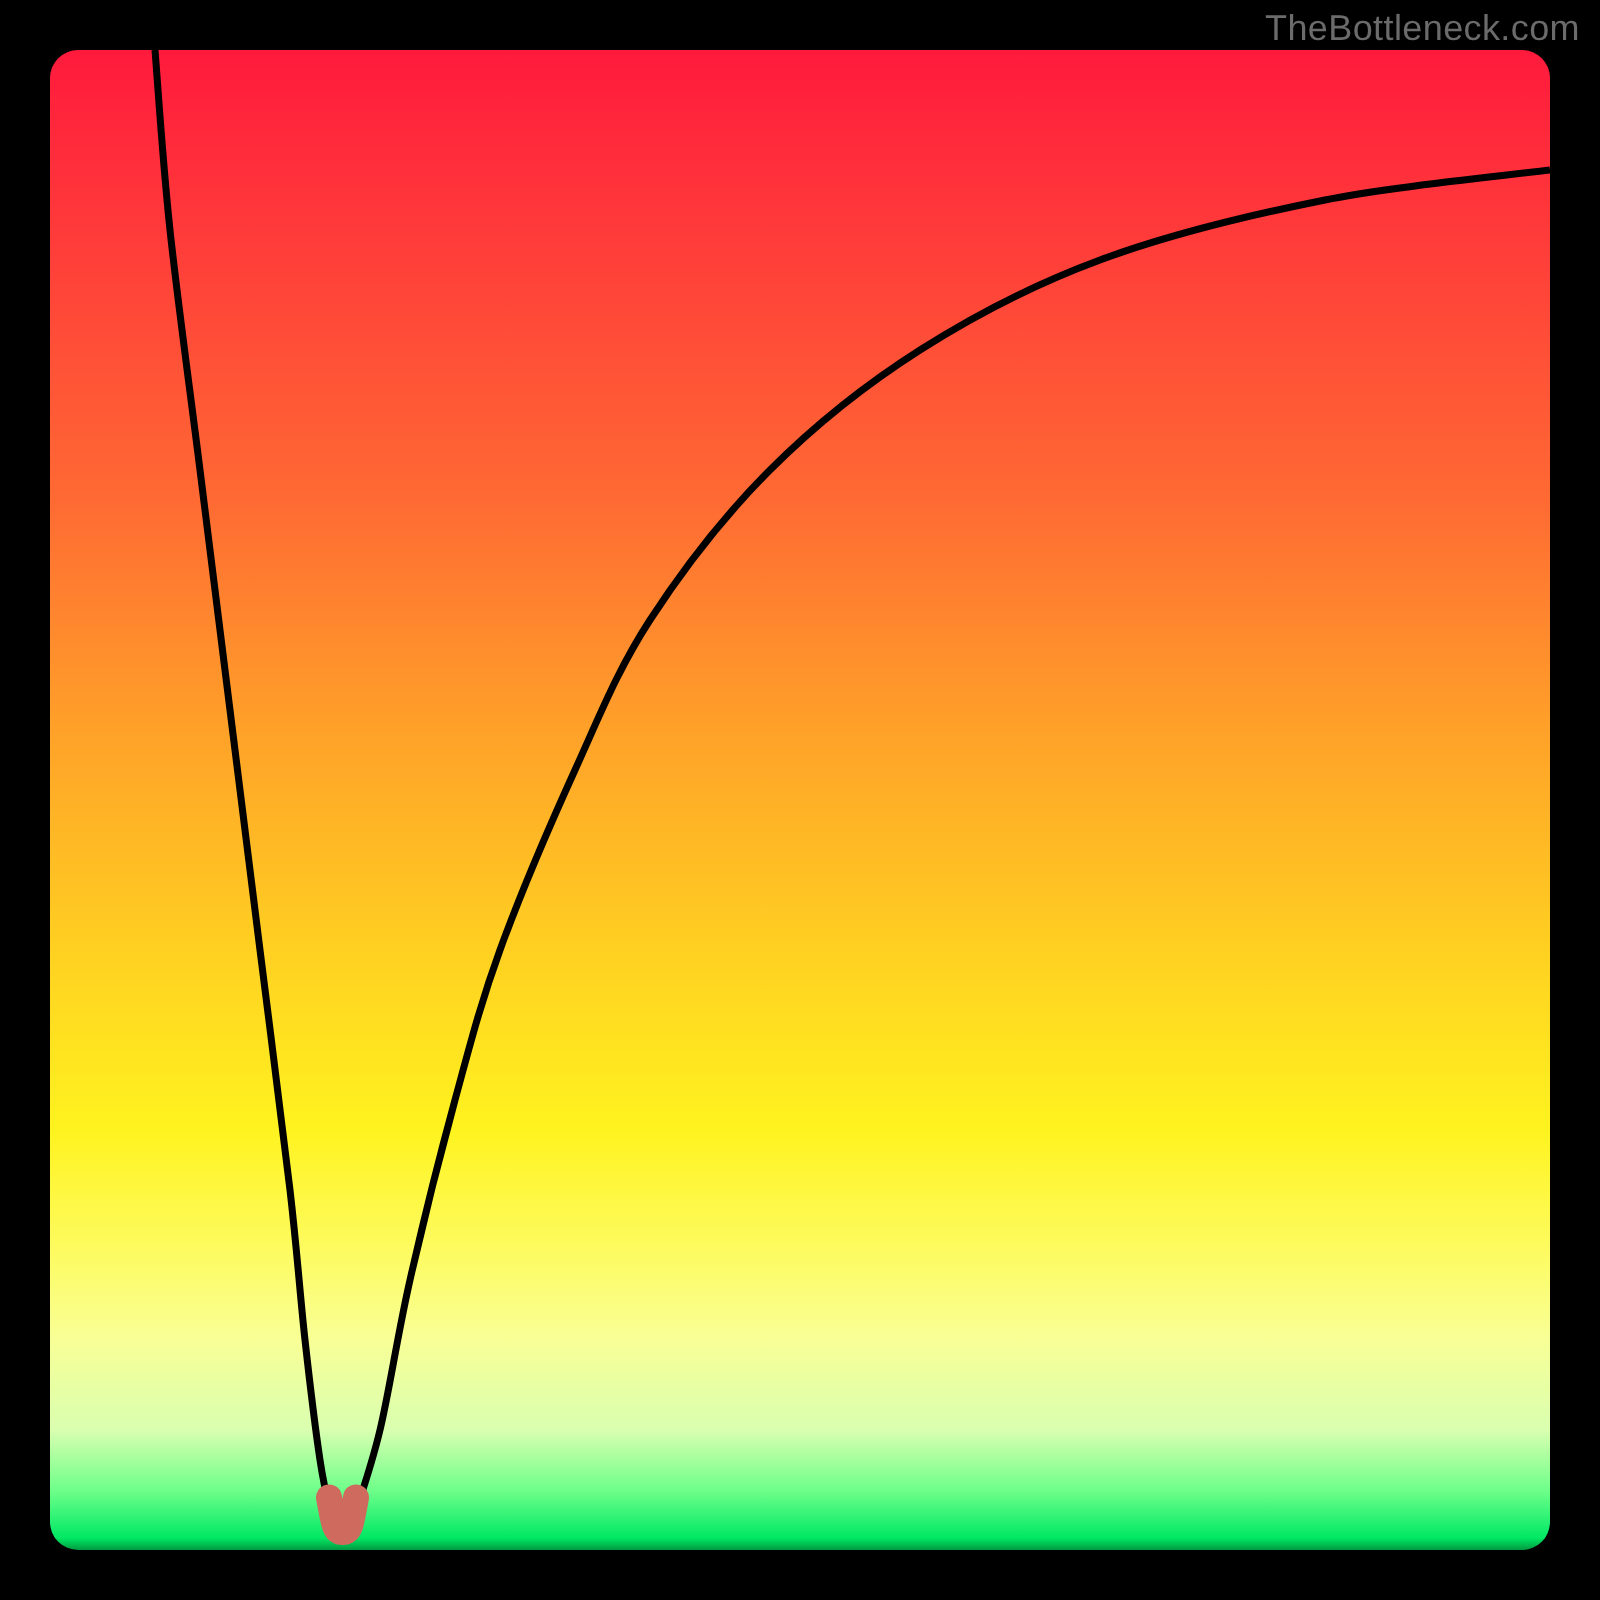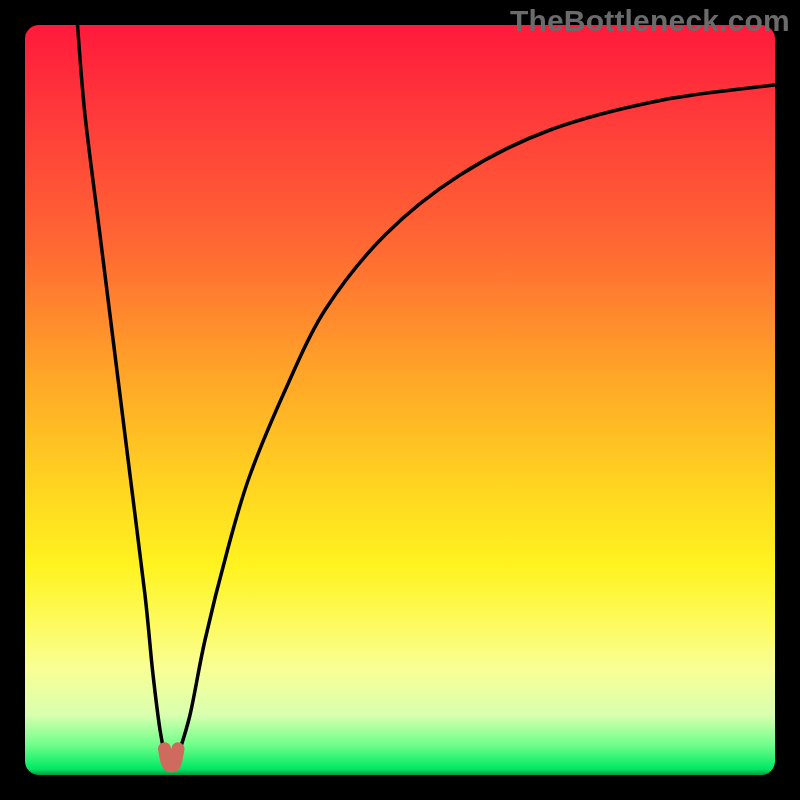--- a/index.html
+++ b/index.html
@@ -56,23 +56,23 @@
     left: 0; top: 0;
     width: 750px;
     height: 750px;
     pointer-events: none;
   }
   .watermark {
     position: absolute;
     top: 4px;
     right: 10px;
     color: #6b6b6b;
-    font-size: 30px;
+    font-size: 18px;
     letter-spacing: 0.2px;
-    font-weight: 700;
+    font-weight: 400;
   }
 </style>
 </head>
 <body>
 
 <div class="outer">
   <div class="plot">
     <div class="grad"></div>
 
     <svg class="mask" viewBox="0 0 750 750" preserveAspectRatio="none">

